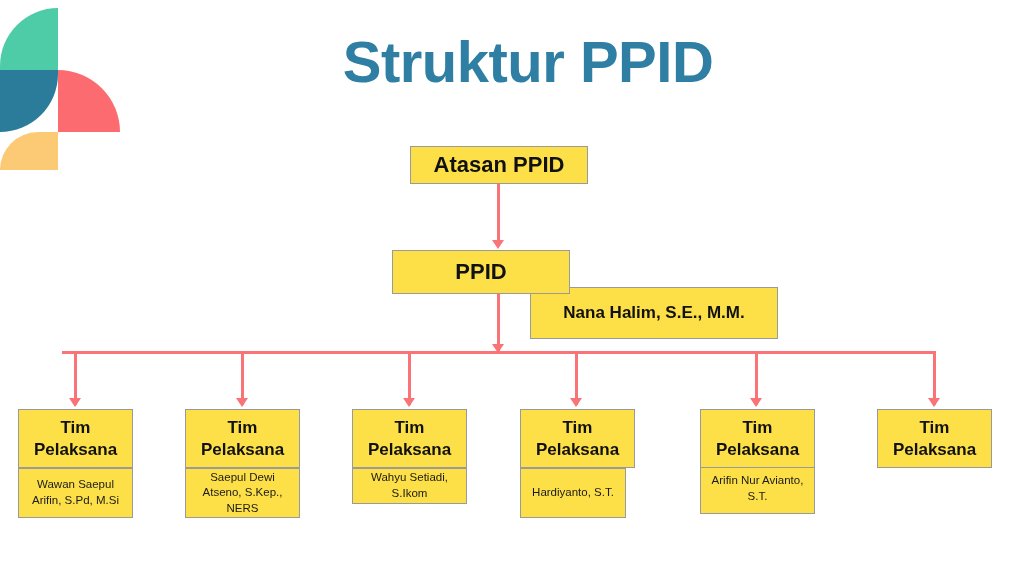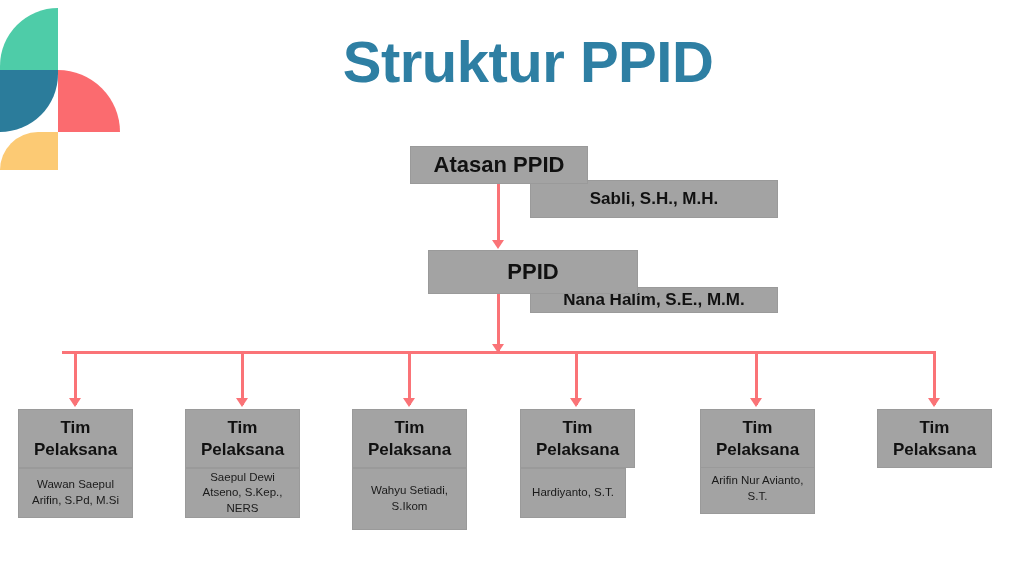--- a/index.html
+++ b/index.html
@@ -49,21 +49,21 @@
     font-size: 58px;
     font-weight: bold;
     color: #2e7fa3;
     letter-spacing: -0.5px;
   }
 
   
   .box {
     position: absolute;
     box-sizing: border-box;
-    background: #a3a3a3;
+    background: #fde047;
     border: 1px solid #9a9a9a;
     display: flex;
     align-items: center;
     justify-content: center;
     text-align: center;
   }
   .role-box {
     font-size: 22px;
     font-weight: bold;
     color: #111111;
@@ -116,27 +116,26 @@
   <div class="logo">
     <div class="logo-q q-green"></div>
     <div class="logo-q q-teal"></div>
     <div class="logo-q q-coral"></div>
     <div class="logo-q q-yellow"></div>
   </div>
 
   <div class="title">Struktur PPID</div>
 
   <div class="box role-box" style="left:410px; top:146px; width:178px; height:38px;">Atasan PPID</div>
-  <div class="box name-box" style="left:530px; top:180px; width:248px; height:38px;">Sabli, S.H., M.H.</div>
 
   <div class="conn vline" style="left:497px; top:184px; height:60px;"></div>
   <div class="arrow" style="left:492px; top:240px;"></div>
 
-  <div class="box role-box" style="left:428px; top:250px; width:210px; height:44px;">PPID</div>
-  <div class="box name-box" style="left:530px; top:287px; width:248px; height:26px;">Nana Halim, S.E., M.M.</div>
+  <div class="box role-box" style="left:392px; top:250px; width:178px; height:44px;">PPID</div>
+  <div class="box name-box" style="left:530px; top:287px; width:248px; height:52px;">Nana Halim, S.E., M.M.</div>
 
   <div class="conn vline" style="left:497px; top:294px; height:58px;"></div>
   <div class="arrow" style="left:492px; top:344px;"></div>
 
   <div class="conn hline" style="left:62px; top:351px; width:874px;"></div>
 
   <div class="conn vline" style="left:74px;  top:351px; height:54px;"></div>
   <div class="arrow" style="left:69px;  top:398px;"></div>
 
   <div class="conn vline" style="left:241px; top:351px; height:54px;"></div>
@@ -169,21 +168,21 @@
     </span>
   </div>
   <div class="box team-name" style="left:185px; top:468px; width:115px; height:50px;">Saepul Dewi Atseno, S.Kep., NERS</div>
 
   <div class="box team-title" style="left:352px; top:409px; width:115px; height:59px;">
     <span>
       <span>Tim</span><br>
       <span>Pelaksana</span>
     </span>
   </div>
-  <div class="box team-name" style="left:352px; top:468px; width:115px; height:62px;">Wahyu Setiadi, S.Ikom</div>
+  <div class="box team-name" style="left:352px; top:468px; width:115px; height:36px;">Wahyu Setiadi, S.Ikom</div>
 
   <div class="box team-title" style="left:520px; top:409px; width:115px; height:59px;">
     <span>
       <span>Tim</span><br>
       <span>Pelaksana</span>
     </span>
   </div>
   <div class="box team-name" style="left:520px; top:468px; width:106px; height:50px;">Hardiyanto, S.T.</div>
 
   <div class="box team-title" style="left:700px; top:409px; width:115px; height:59px;">

